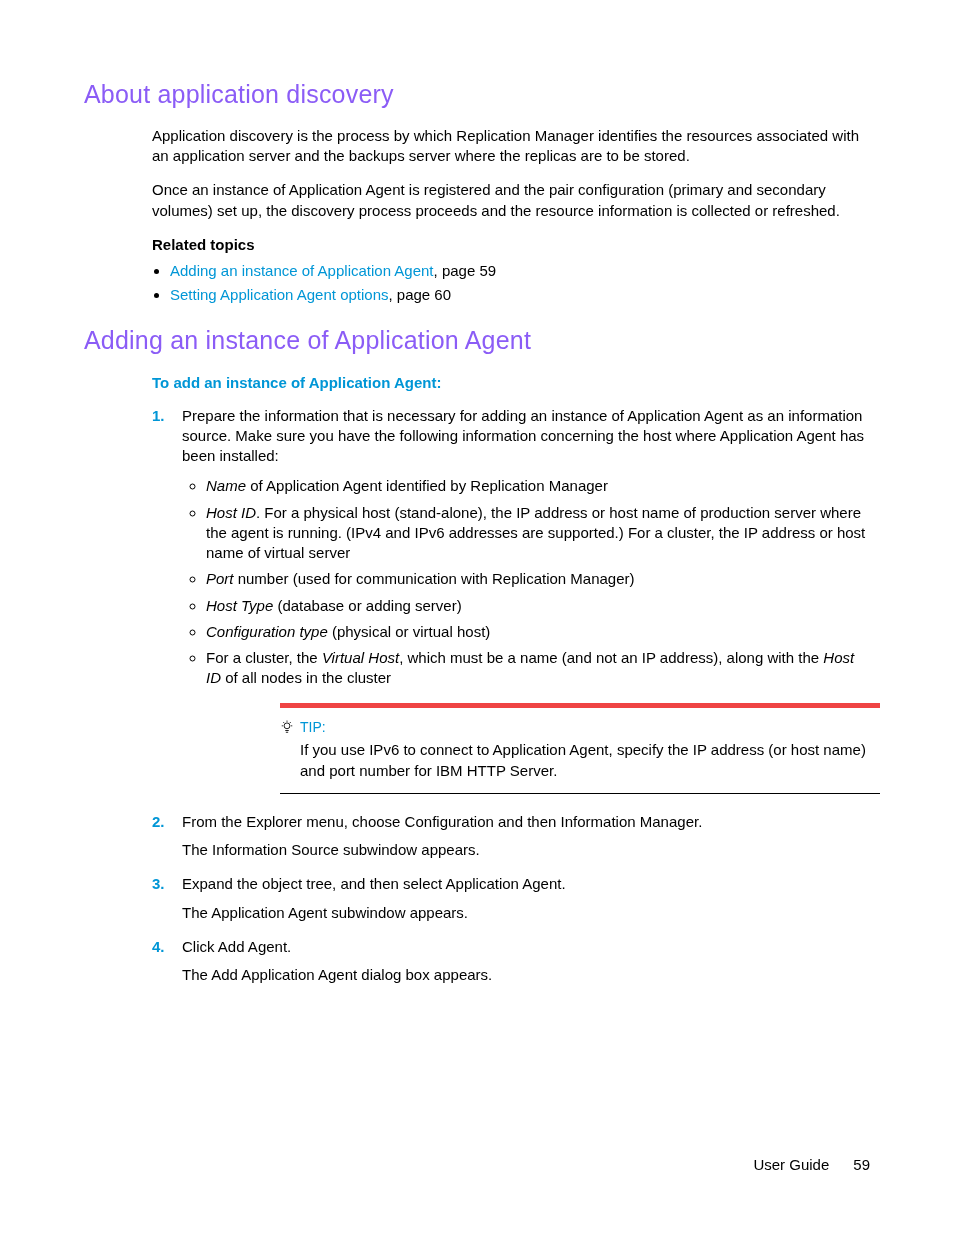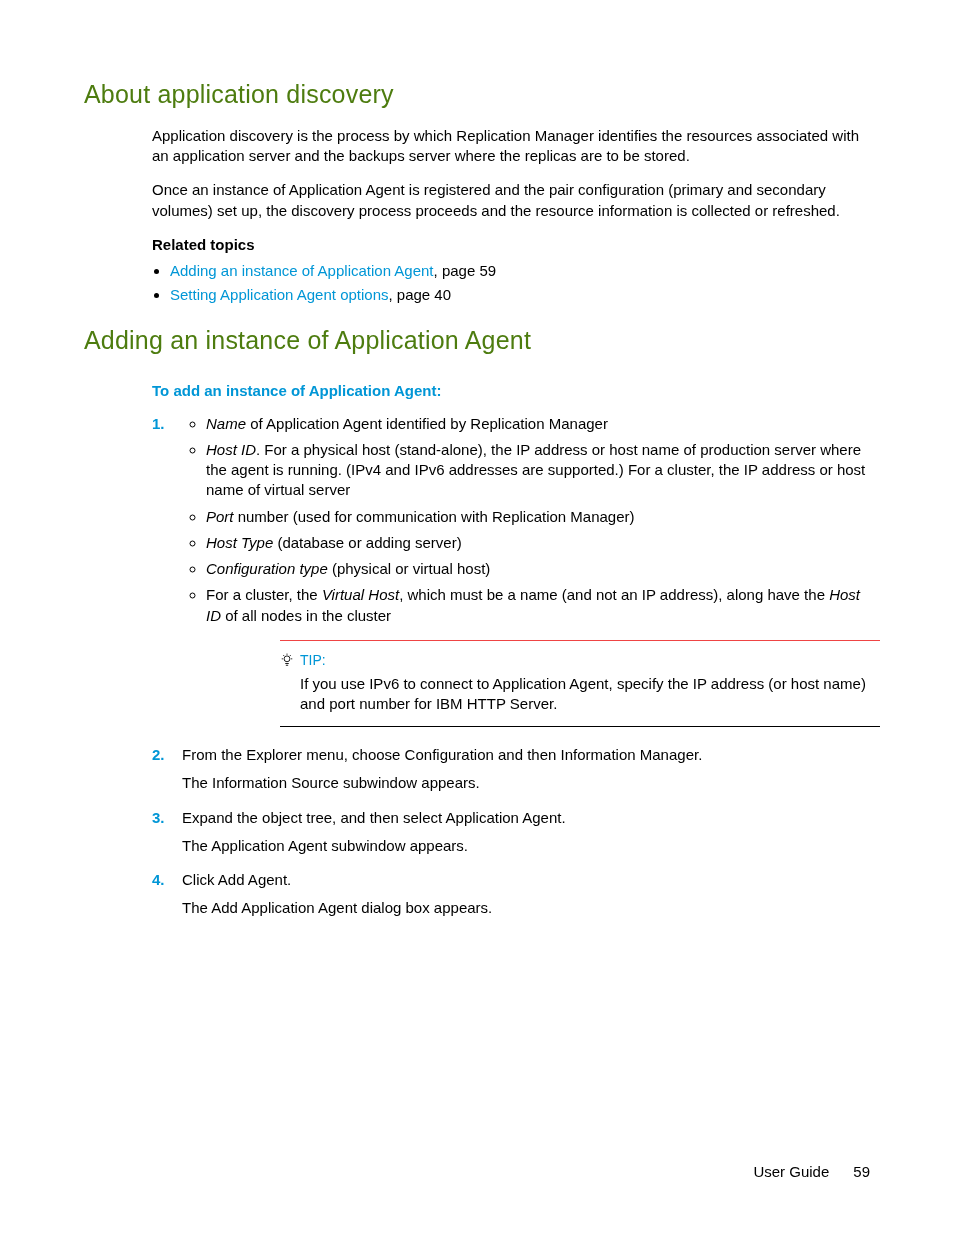--- a/index.html
+++ b/index.html
@@ -17,21 +17,21 @@
   .page {
     position: relative;
     width: 954px;
     height: 1235px;
     padding: 78px 84px 0 84px;
     box-sizing: border-box;
   }
   h2.section-heading {
     font-family: Arial, Helvetica, sans-serif;
     font-weight: 400;
-    color: #4d7c0f;
+    color: #8b5cf6;
     font-size: 25px;
     margin: 0 0 14px 0;
     letter-spacing: 0.2px;
   }
   .body-indent {
     margin-left: 68px;
   }
   p {
     margin: 0 0 14px 0;
   }
@@ -50,21 +50,21 @@
   ul.bullets li::marker {
     color: #000;
   }
   a.xref {
     color: #0096d6;
     text-decoration: none;
   }
   .procedure-title {
     color: #0096d6;
     font-weight: bold;
-    margin: 24px 0 12px 68px;
+    margin: 16px 0 12px 68px;
   }
   ol.steps {
     list-style: none;
     margin: 0 0 0 68px;
     padding: 0;
     counter-reset: step;
   }
   ol.steps > li {
     counter-increment: step;
     position: relative;
@@ -83,21 +83,21 @@
     margin: 10px 0 4px 0;
     padding-left: 24px;
   }
   ul.sub-bullets li {
     margin: 6px 0;
   }
   .italic { font-style: italic; }
   .bold { font-weight: normal; }
   .tip-block {
     margin: 14px 0 18px 98px;
-    border-top: 1px solid #ef4444;
+    border-top: 5px solid #ef4444;
     border-bottom: 1px solid #000;
     padding: 10px 0 12px 0;
     width: 600px;
     position: relative;
   }
   .tip-head {
     display: flex;
     align-items: center;
     gap: 6px;
     margin-bottom: 4px;
@@ -112,21 +112,21 @@
     flex: 0 0 auto;
   }
   .tip-body {
     margin-left: 20px;
   }
   .step-followup {
     margin: 8px 0 0 0;
   }
   .footer {
     position: absolute;
-    bottom: 53px;
+    bottom: 60px;
     right: 84px;
     font-size: 15px;
   }
   .footer .pg {
     margin-left: 24px;
   }
 </style>
 </head>
 <body>
 
@@ -135,37 +135,38 @@
   <h2 class="section-heading">About application discovery</h2>
   <div class="body-indent">
     <p>Application discovery is the process by which Replication Manager identifies the resources associated with an application server and the backups server where the replicas are to be stored.</p>
     <p>Once an instance of Application Agent is registered and the pair configuration (primary and secondary volumes) set up, the discovery process proceeds and the resource information is collected or refreshed.</p>
     <p class="related-topics-hdr">Related topics</p>
     <ul class="bullets">
       <li>
         <a class="xref">Adding an instance of Application Agent</a><span>, page 59</span>
       </li>
       <li>
-        <a class="xref">Setting Application Agent options</a><span>, page 40</span>
+        <a class="xref">Setting Application Agent options</a><span>, page 60</span>
       </li>
     </ul>
   </div>
 
   <h2 class="section-heading">Adding an instance of Application Agent</h2>
   <div class="procedure-title">To add an instance of Application Agent:</div>
 
   <ol class="steps">
     <li>
+      <span>Prepare the information that is necessary for adding an instance of Application Agent as an information source. Make sure you have the following information concerning the host where Application Agent has been installed:</span>
       <ul class="sub-bullets">
         <li><span class="italic">Name</span><span> of Application Agent identified by Replication Manager</span></li>
         <li><span class="italic">Host ID</span><span>. For a physical host (stand-alone), the IP address or host name of production server where the agent is running. (IPv4 and IPv6 addresses are supported.) For a cluster, the IP address or host name of virtual server</span></li>
         <li><span class="italic">Port</span><span> number (used for communication with Replication Manager)</span></li>
         <li><span class="italic">Host Type</span><span> (database or adding server)</span></li>
         <li><span class="italic">Configuration type</span><span> (physical or virtual host)</span></li>
-        <li><span>For a cluster, the </span><span class="italic">Virtual Host</span><span>, which must be a name (and not an IP address), along have the </span><span class="italic">Host ID</span><span> of all nodes in the cluster</span></li>
+        <li><span>For a cluster, the </span><span class="italic">Virtual Host</span><span>, which must be a name (and not an IP address), along with the </span><span class="italic">Host ID</span><span> of all nodes in the cluster</span></li>
       </ul>
 
       <div class="tip-block">
         <div class="tip-head">
           <svg class="tip-icon" viewBox="0 0 24 24" fill="none" stroke="#000" stroke-width="1.5">
             <circle cx="12" cy="10" r="5"></circle>
             <line x1="12" y1="1" x2="12" y2="3"></line>
             <line x1="3" y1="10" x2="5" y2="10"></line>
             <line x1="19" y1="10" x2="21" y2="10"></line>
             <line x1="5.5" y1="3.5" x2="7" y2="5"></line>

